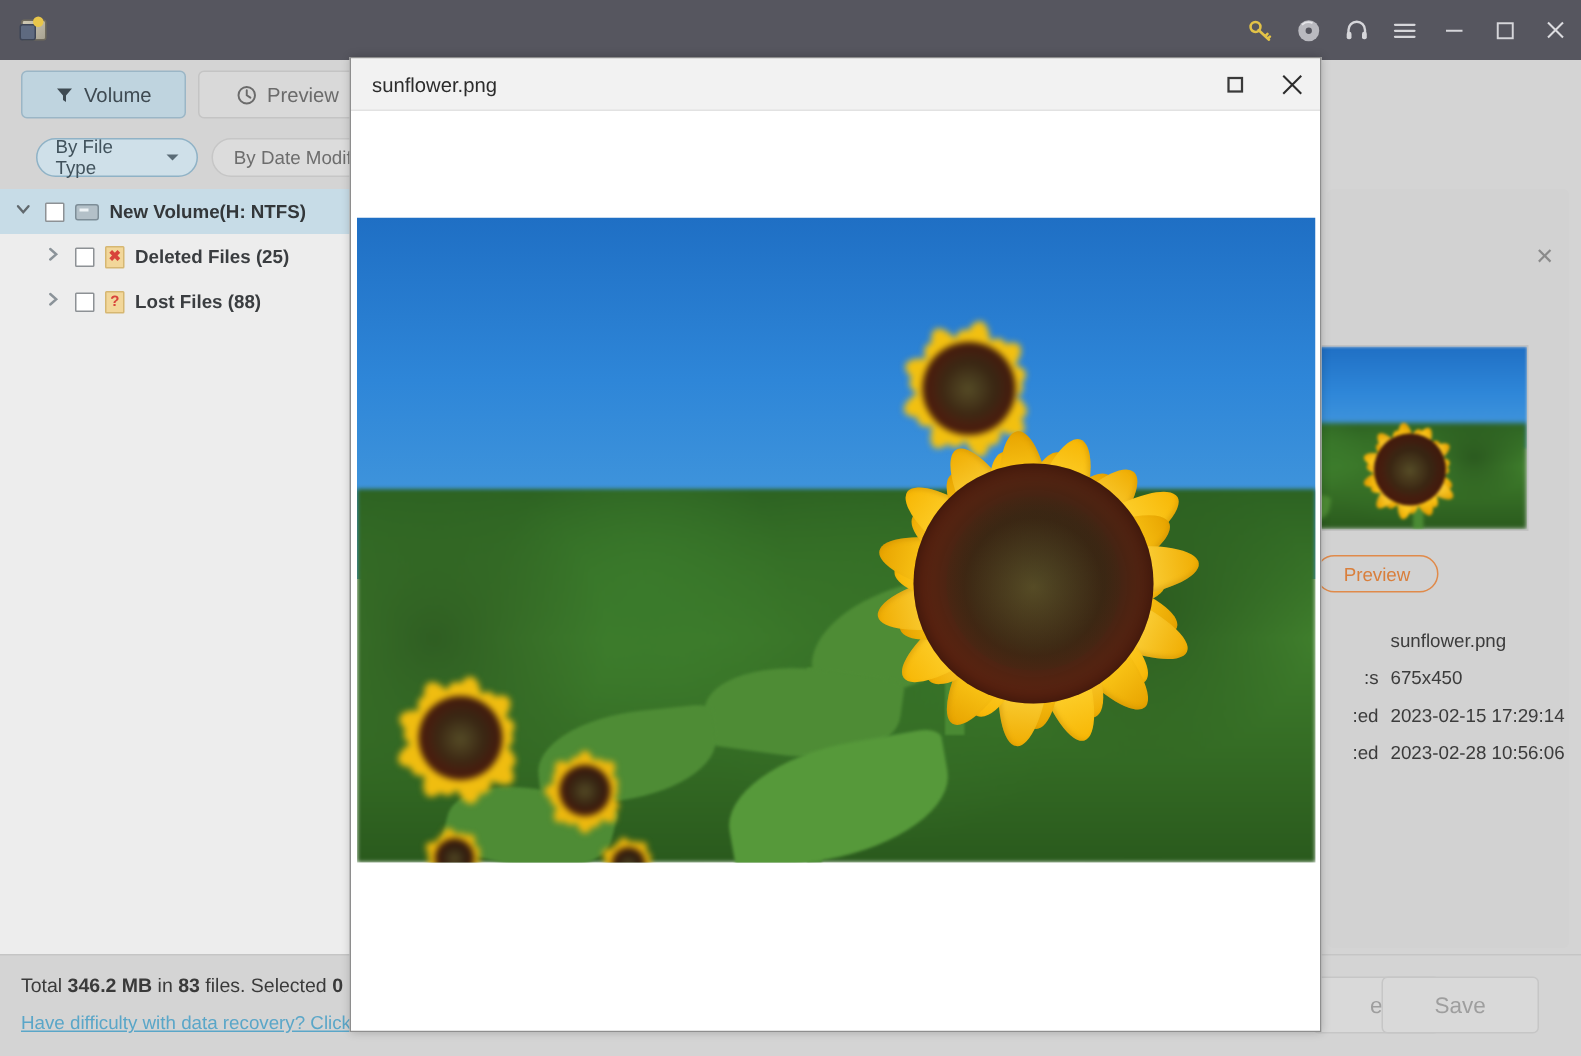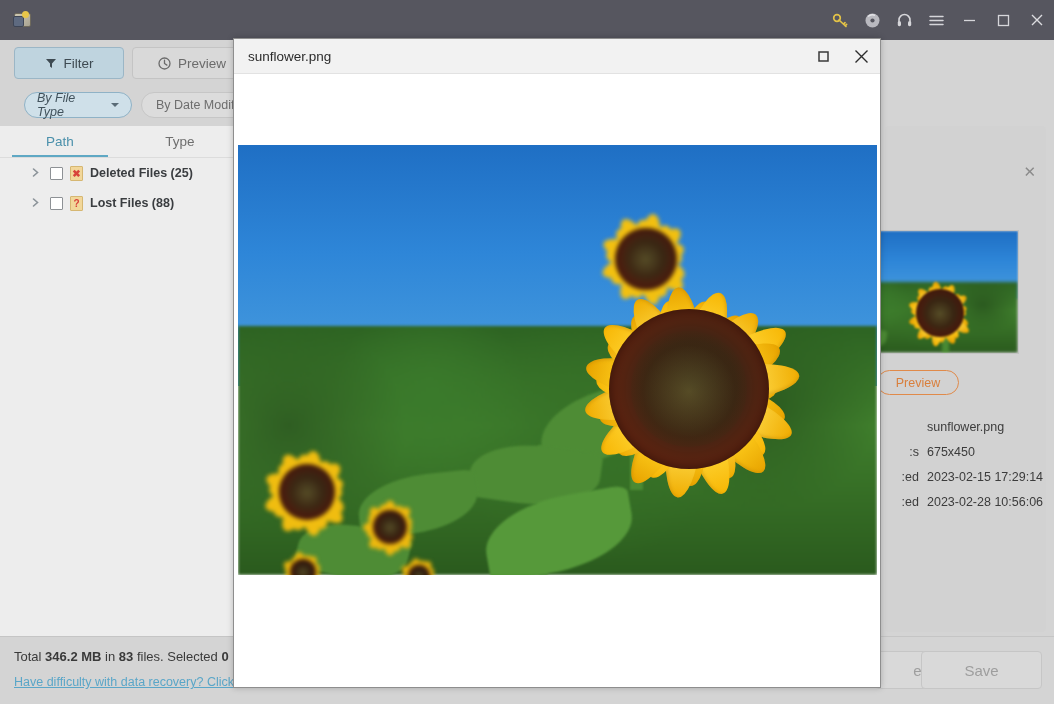--- a/index.html
+++ b/index.html
@@ -343,50 +343,56 @@
     </div>
   </div>
 
   <div class="toolbar">
     <div class="tbtn" style="left:14px; width:110px;">
       <span class="ic">
         <svg width="12" height="12" viewBox="0 0 12 12">
             <path d="M1 2h10L7 6.6V11L5 9.6V6.6z" fill="#3e4a52"></path>
           </svg>
       </span>
-      <span>Filter</span>
+      <span>Volume</span>
     </div>
     <div class="tbtn plain" style="left:132px; width:120px;">
       <span class="ic">
         <svg width="13" height="13" viewBox="0 0 13 13">
             <circle cx="6.5" cy="6.5" r="5.5" fill="none" stroke="#6b6b6b" stroke-width="1.3"></circle>
             <path d="M6.5 3.2V6.5l2.4 1.6" stroke="#6b6b6b" stroke-width="1.3" fill="none" stroke-linecap="round"></path>
           </svg>
       </span>
       <span>Preview</span>
     </div>
     <div class="searchbox" title="Search">Search</div>
   </div>
 
   <div class="filterrow">
-    <div class="fbtn active" style="left:24px; width:108px;font-style:italic;">
+    <div class="fbtn active" style="left:24px; width:108px;">
       <span>By File Type</span>
       <span class="caret"></span>
     </div>
     <div class="fbtn idle" style="left:141px; width:125px;">
       <span>By Date Modified</span>
     </div>
   </div>
 
   <div class="leftpanel">
-    <div class="tabs">
-      <div class="tab sel">Path</div>
-      <div class="tab">Type</div>
-    </div>
-
+
+    <div class="treerow sel">
+      <span class="chev">
+        <svg width="11" height="11" viewBox="0 0 11 11">
+            <path d="M2 3.5 L5.5 7.5 L9 3.5" stroke="#61696e" stroke-width="1.6" fill="none" stroke-linecap="round"></path>
+          </svg>
+      </span>
+      <span class="cbox"></span>
+      <span class="ic-drive"></span>
+      <span>New Volume(H: NTFS)</span>
+    </div>
 
     <div class="treerow child">
       <span class="chev">
         <svg width="11" height="11" viewBox="0 0 11 11">
             <path d="M3.5 2 L7.5 5.5 L3.5 9" stroke="#8b9399" stroke-width="1.6" fill="none" stroke-linecap="round"></path>
           </svg>
       </span>
       <span class="cbox"></span>
       <span class="ic-file del">✖</span>
       <span>Deleted Files (25)</span>
@@ -490,21 +496,21 @@
       </div>
     </div>
   </div>
 
   <div class="bottombar">
     <div class="status">
       <span>Total </span><b>346.2 MB</b><span> in </span><b>83</b><span> files.  Selected </span><b>0</b>
     </div>
     <div class="helplink">Have difficulty with data recovery? Click h</div>
     <div class="bbtn" style="left:875px; width:85px;">e</div>
-    <div class="bbtn" style="left:921px; width:121px;">Save</div>
+    <div class="bbtn" style="left:921px; width:105px;">Save</div>
   </div>
 
   <div class="modal">
     <div class="modal-title">
       <div class="mt-text">sunflower.png</div>
       <div class="mt-ctrls">
         <div class="mt-btn">
           <svg width="13" height="13" viewBox="0 0 13 13">
               <rect x="2" y="2" width="9" height="9" fill="none" stroke="#3a3a3a" stroke-width="1.5"></rect>
             </svg>

